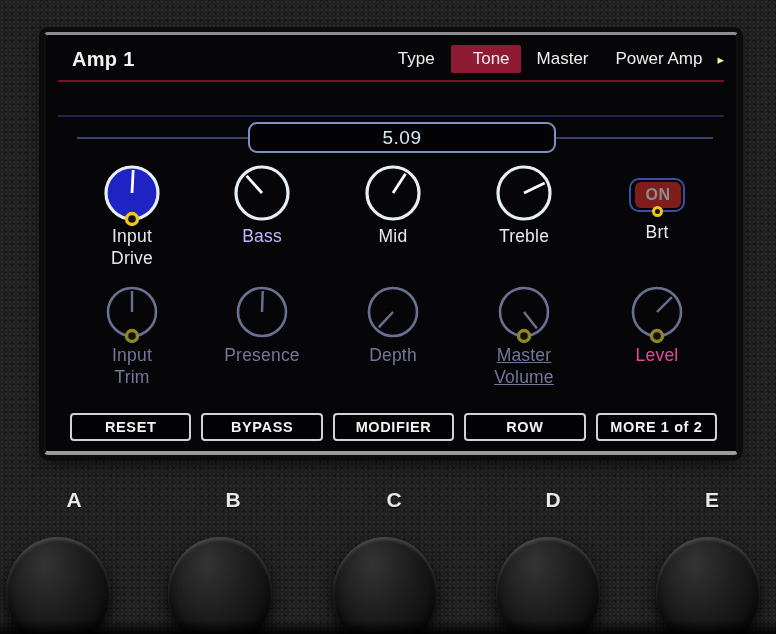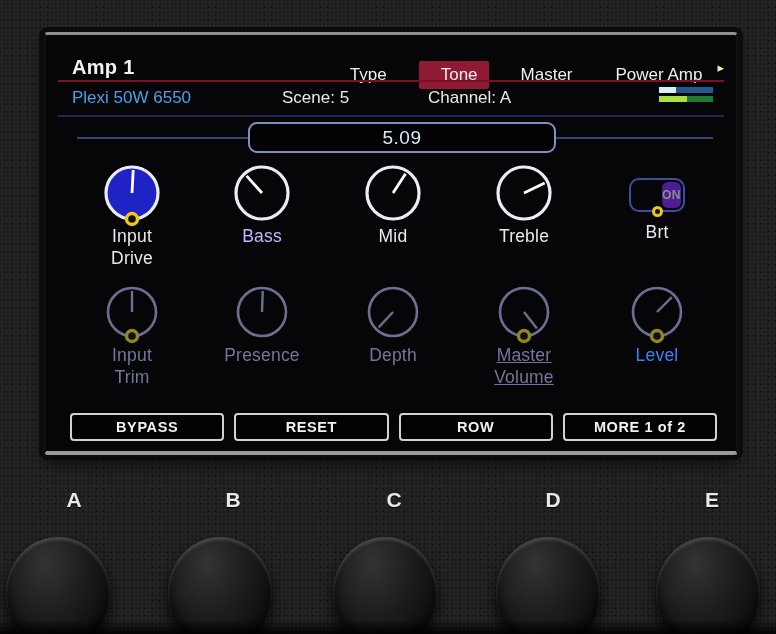--- a/index.html
+++ b/index.html
@@ -17,21 +17,21 @@
   
   .screen{
     position:absolute;left:44px;top:32px;width:694px;height:423px;
     background:#060608;border-radius:4px;z-index:2;
     border-top:3px solid #8f8f8f;border-bottom:4px solid #9a9a9a;
     border-left:2px solid #101010;border-right:2px solid #101010;
     box-shadow:0 0 0 5px #0b0b0b,0 8px 16px rgba(0,0,0,0.65);
   }
   .scr-header{position:absolute;top:10px;left:26px;right:12px;display:flex;align-items:center;}
   .scr-title{font-size:20px;font-weight:bold;color:#f2f2f2;letter-spacing:0.3px;}
-  .tabs{margin-left:auto;display:flex;align-items:center;gap:21px;margin-top:16px;}
+  .tabs{margin-left:auto;display:flex;align-items:center;gap:5px;}
   .tab{padding:4px 11px;font-size:17px;color:#efefef;border-radius:2px;cursor:default;}
   .tab.active{font-weight:normal;padding-left:22px;}
   .more-arrow{font-size:13px;margin-left:4px;color:#ffe9a8;}
   .sep-red{position:absolute;top:45px;left:12px;right:12px;height:2px;}
   .info-row{position:absolute;top:51px;left:0;right:0;height:26px;font-size:17px;color:#e9e9e9;}
   .preset{position:absolute;left:26px;top:2px;}
   .scene{position:absolute;left:236px;top:2px;}
   .channel{position:absolute;left:382px;top:2px;}
   .meters{position:absolute;right:23px;top:1px;width:54px;}
   .meter-bar{height:6px;margin-bottom:3px;display:flex;}
@@ -43,23 +43,23 @@
     background:#030305;border:2px solid #8090c0;border-radius:9px;
     display:flex;align-items:center;justify-content:center;
     font-size:19px;letter-spacing:0.5px;z-index:3;margin-left:8px;
   }
   
   .knob-cell{position:absolute;width:130px;display:flex;flex-direction:column;align-items:center;}
   .knob-label{margin-top:-7px;text-align:center;font-size:17.5px;line-height:22px;letter-spacing:0.2px;}
   
   .toggle{position:relative;width:56px;height:34px;margin-top:16px;background:#05050c;
     border:2px solid #3b4f9e;border-radius:10px;}
-  .toggle-on{position:absolute;right:2px;top:2px;bottom:2px;width:19px;background:#4c1d95;
+  .toggle-on{position:absolute;right:2px;top:2px;bottom:2px;width:46px;background:#7f1d1d;
     border-radius:6px;display:flex;align-items:center;justify-content:center;
-    font-size:12px;font-weight:bold;color:#8d8d8d;letter-spacing:0.5px;}
+    font-size:16px;font-weight:bold;color:#8d8d8d;letter-spacing:0.5px;}
   .toggle-mod{position:absolute;left:21px;top:26px;width:11px;height:11px;border-radius:50%;
     background:#141003;}
   .toggle + .knob-label{margin-top:9px;}
   
   .btn-row{position:absolute;top:378px;left:24px;right:19px;height:28px;display:flex;gap:10px;}
   .scr-btn{flex:1;background:#020205;border:2px solid #d2d2d6;border-radius:4px;color:#f2f2f2;
     font-size:14.5px;font-weight:bold;letter-spacing:0.6px;display:flex;align-items:center;
     justify-content:center;padding:0;}
   
   .hw-label{position:absolute;width:44px;text-align:center;top:488px;
@@ -81,35 +81,20 @@
           <div class="tab">Type</div>
           <div class="tab active" style="background: rgb(142, 26, 51);">Tone</div>
           <div class="tab">Master</div>
           <div class="tab">Power Amp</div>
         </div>
       <span class="more-arrow" id="more-arrow">▸</span>
     </div>
 
     <div class="sep-red" id="sep-red" style="background: rgb(124, 16, 32);"></div>
 
-    <div class="info-row">
-      <span class="preset" id="preset" style="color: rgb(74, 160, 232);">Plexi 50W 6550</span>
-      <span class="scene">Scene: 5</span>
-      <span class="channel">Channel: A</span>
-      <div class="meters" id="meters">
-          <div class="meter-bar">
-            <div class="seg" style="width: 32%; background: rgb(214, 241, 248);"></div>
-            <div class="seg" style="width: 68%; background: rgb(29, 92, 140);"></div>
-          </div>
-          <div class="meter-bar">
-            <div class="seg" style="width: 52%; background: rgb(169, 226, 60);"></div>
-            <div class="seg" style="width: 48%; background: rgb(31, 122, 51);"></div>
-          </div>
-        </div>
-    </div>
 
     <div class="sep-blue" id="sep-blue" style="background: rgb(36, 36, 79);"></div>
 
     <div class="value-line" id="value-line" style="background: rgb(58, 66, 114);"></div>
     <div class="value-box" id="value-box" style="color: rgb(213, 236, 248);">
       <span>5.09</span>
     </div>
 
     <div id="knob-area">
         <div class="knob-cell" style="left: 21px; top: 127px;">
@@ -198,29 +183,30 @@
             <div>Master</div>
             <div>Volume</div>
           </div>
         </div>
         <div class="knob-cell" style="left: 546px; top: 246px;">
           <svg width="70" height="70" viewBox="0 0 70 70">
             <circle cx="35" cy="31" r="24" fill="none" stroke="#6b7092" stroke-width="2.6"></circle>
             <line x1="35" y1="31" x2="49.8492424049175" y2="16.150757595082503" stroke="#6b7092" stroke-width="2.4"></line>
             <circle cx="35" cy="55" r="5.5" fill="#141003" stroke="#8f8826" stroke-width="3.4"></circle>
           </svg>
-          <div class="knob-label" style="color: #3b82f6;">
+          <div class="knob-label" style="color: #ec4899;">
             <div>Level</div>
           </div>
         </div>
       </div>
 
     <div class="btn-row" id="btn-row">
+        <button class="scr-btn">RESET</button>
         <button class="scr-btn">BYPASS</button>
-        <button class="scr-btn">RESET</button>
+        <button class="scr-btn">MODIFIER</button>
         <button class="scr-btn">ROW</button>
         <button class="scr-btn">MORE 1 of 2</button>
       </div>
   </div>
 
   <div id="hw">
       <div class="hw-label" style="left: 52px;">A</div>
       <div class="hw-knob" style="left: 6px; top: 537px;"></div>
       <div class="hw-label" style="left: 211px;">B</div>
       <div class="hw-knob" style="left: 168px; top: 537px;"></div>

